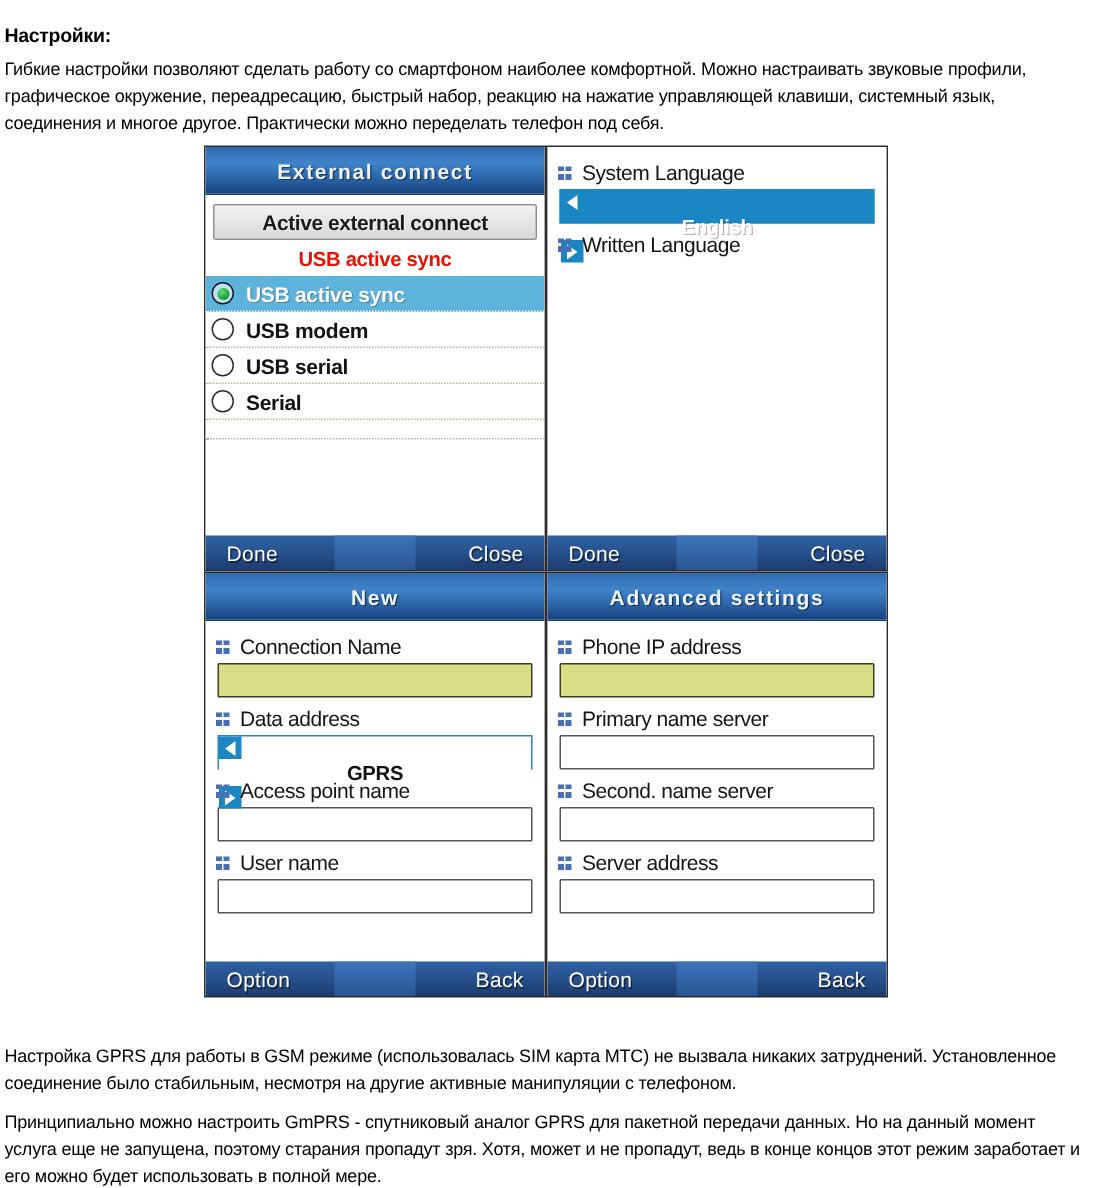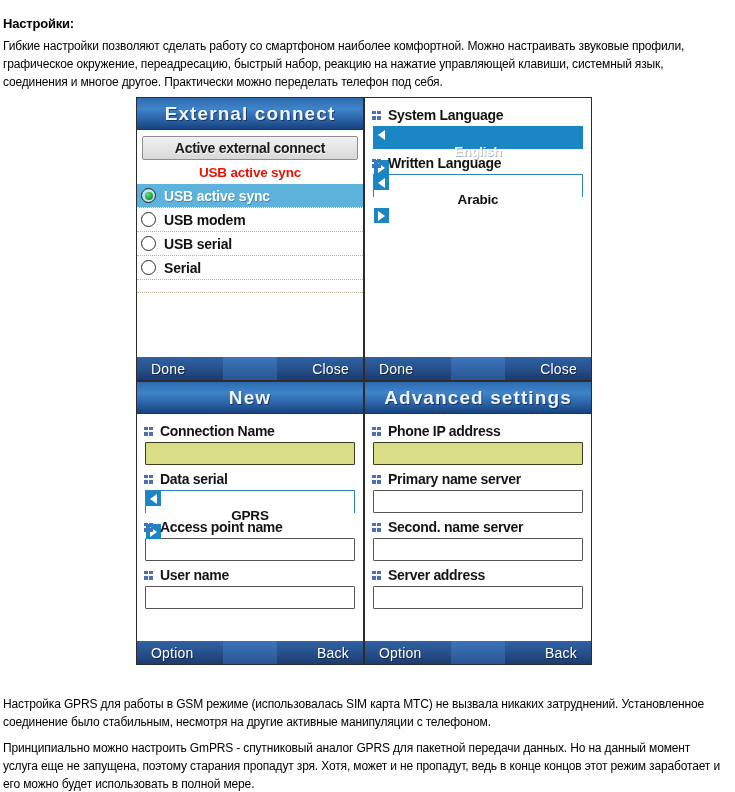--- a/index.html
+++ b/index.html
@@ -79,21 +79,21 @@
     height: 31px;
     flex: 0 0 31px;
     background: linear-gradient(to bottom, #2e6bb0 0%, #3f83c9 35%, #2a62a6 70%, #16427d 100%);
     border-bottom: 1px solid #123a6d;
     display: flex;
     align-items: center;
     justify-content: center;
   }
   .titlebar-text {
     color: #eef4fb;
-    font-size: 19px;
+    font-size: 14px;
     font-weight: bold;
     letter-spacing: 1.1px;
     text-shadow: 1px 1px 0 rgba(0,0,0,0.45);
   }
 
   
   .content {
     flex: 1 1 auto;
     position: relative;
     background: #ffffff;
@@ -230,21 +230,21 @@
     grid-template-columns: 1fr 1fr;
     grid-template-rows: 1fr 1fr;
     gap: 1.5px;
   }
   .bullet i {
     display: block;
     background: #4a6fb5;
   }
   .field-text {
     font-size: 14px;
-    font-weight: bold;
+    font-weight: normal;
     color: #141414;
     letter-spacing: -0.3px;
   }
   .textbox {
     height: 23px;
     box-sizing: border-box;
     border: 1.5px solid #555555;
     background: #ffffff;
     margin: 0 2px 6px 2px;
     border-radius: 1px;
@@ -379,69 +379,60 @@
 
           <div class="field-label">
             <span class="bullet">
                 <i></i>
                 <i></i>
                 <i></i>
                 <i></i>
               </span>
             <span class="field-text">Written Language</span>
           </div>
+
+        </div>
+      </div>
+      <div class="softbar">
+        <span class="soft-left">Done</span>
+        <span class="soft-right">Close</span>
+      </div>
+    </div>
+
+    <div class="shot">
+      <div class="titlebar">
+        <span class="titlebar-text">New</span>
+      </div>
+      <div class="content">
+        <div class="form">
+
+          <div class="field-label">
+            <span class="bullet">
+                <i></i>
+                <i></i>
+                <i></i>
+                <i></i>
+              </span>
+            <span class="field-text">Connection Name</span>
+          </div>
+          <div class="textbox focused"></div>
+
+          <div class="field-label">
+            <span class="bullet">
+                <i></i>
+                <i></i>
+                <i></i>
+                <i></i>
+              </span>
+            <span class="field-text">Data address</span>
+          </div>
           <div class="spinner">
             <span class="spin-arrow left">
                 <span class="tri"></span>
               </span>
-            <span class="spin-value">Arabic</span>
-            <span class="spin-arrow right">
-                <span class="tri"></span>
-              </span>
-          </div>
-
-        </div>
-      </div>
-      <div class="softbar">
-        <span class="soft-left">Done</span>
-        <span class="soft-right">Close</span>
-      </div>
-    </div>
-
-    <div class="shot">
-      <div class="titlebar">
-        <span class="titlebar-text">New</span>
-      </div>
-      <div class="content">
-        <div class="form">
-
-          <div class="field-label">
-            <span class="bullet">
-                <i></i>
-                <i></i>
-                <i></i>
-                <i></i>
-              </span>
-            <span class="field-text">Connection Name</span>
-          </div>
-          <div class="textbox focused"></div>
-
-          <div class="field-label">
-            <span class="bullet">
-                <i></i>
-                <i></i>
-                <i></i>
-                <i></i>
-              </span>
-            <span class="field-text">Data serial</span>
-          </div>
-          <div class="spinner">
-            <span class="spin-arrow left">
-                <span class="tri"></span>
-              </span>
             <span class="spin-value">GPRS</span>
             <span class="spin-arrow right">
                 <span class="tri"></span>
               </span>
           </div>
 
           <div class="field-label">
             <span class="bullet">
                 <i></i>
                 <i></i>

